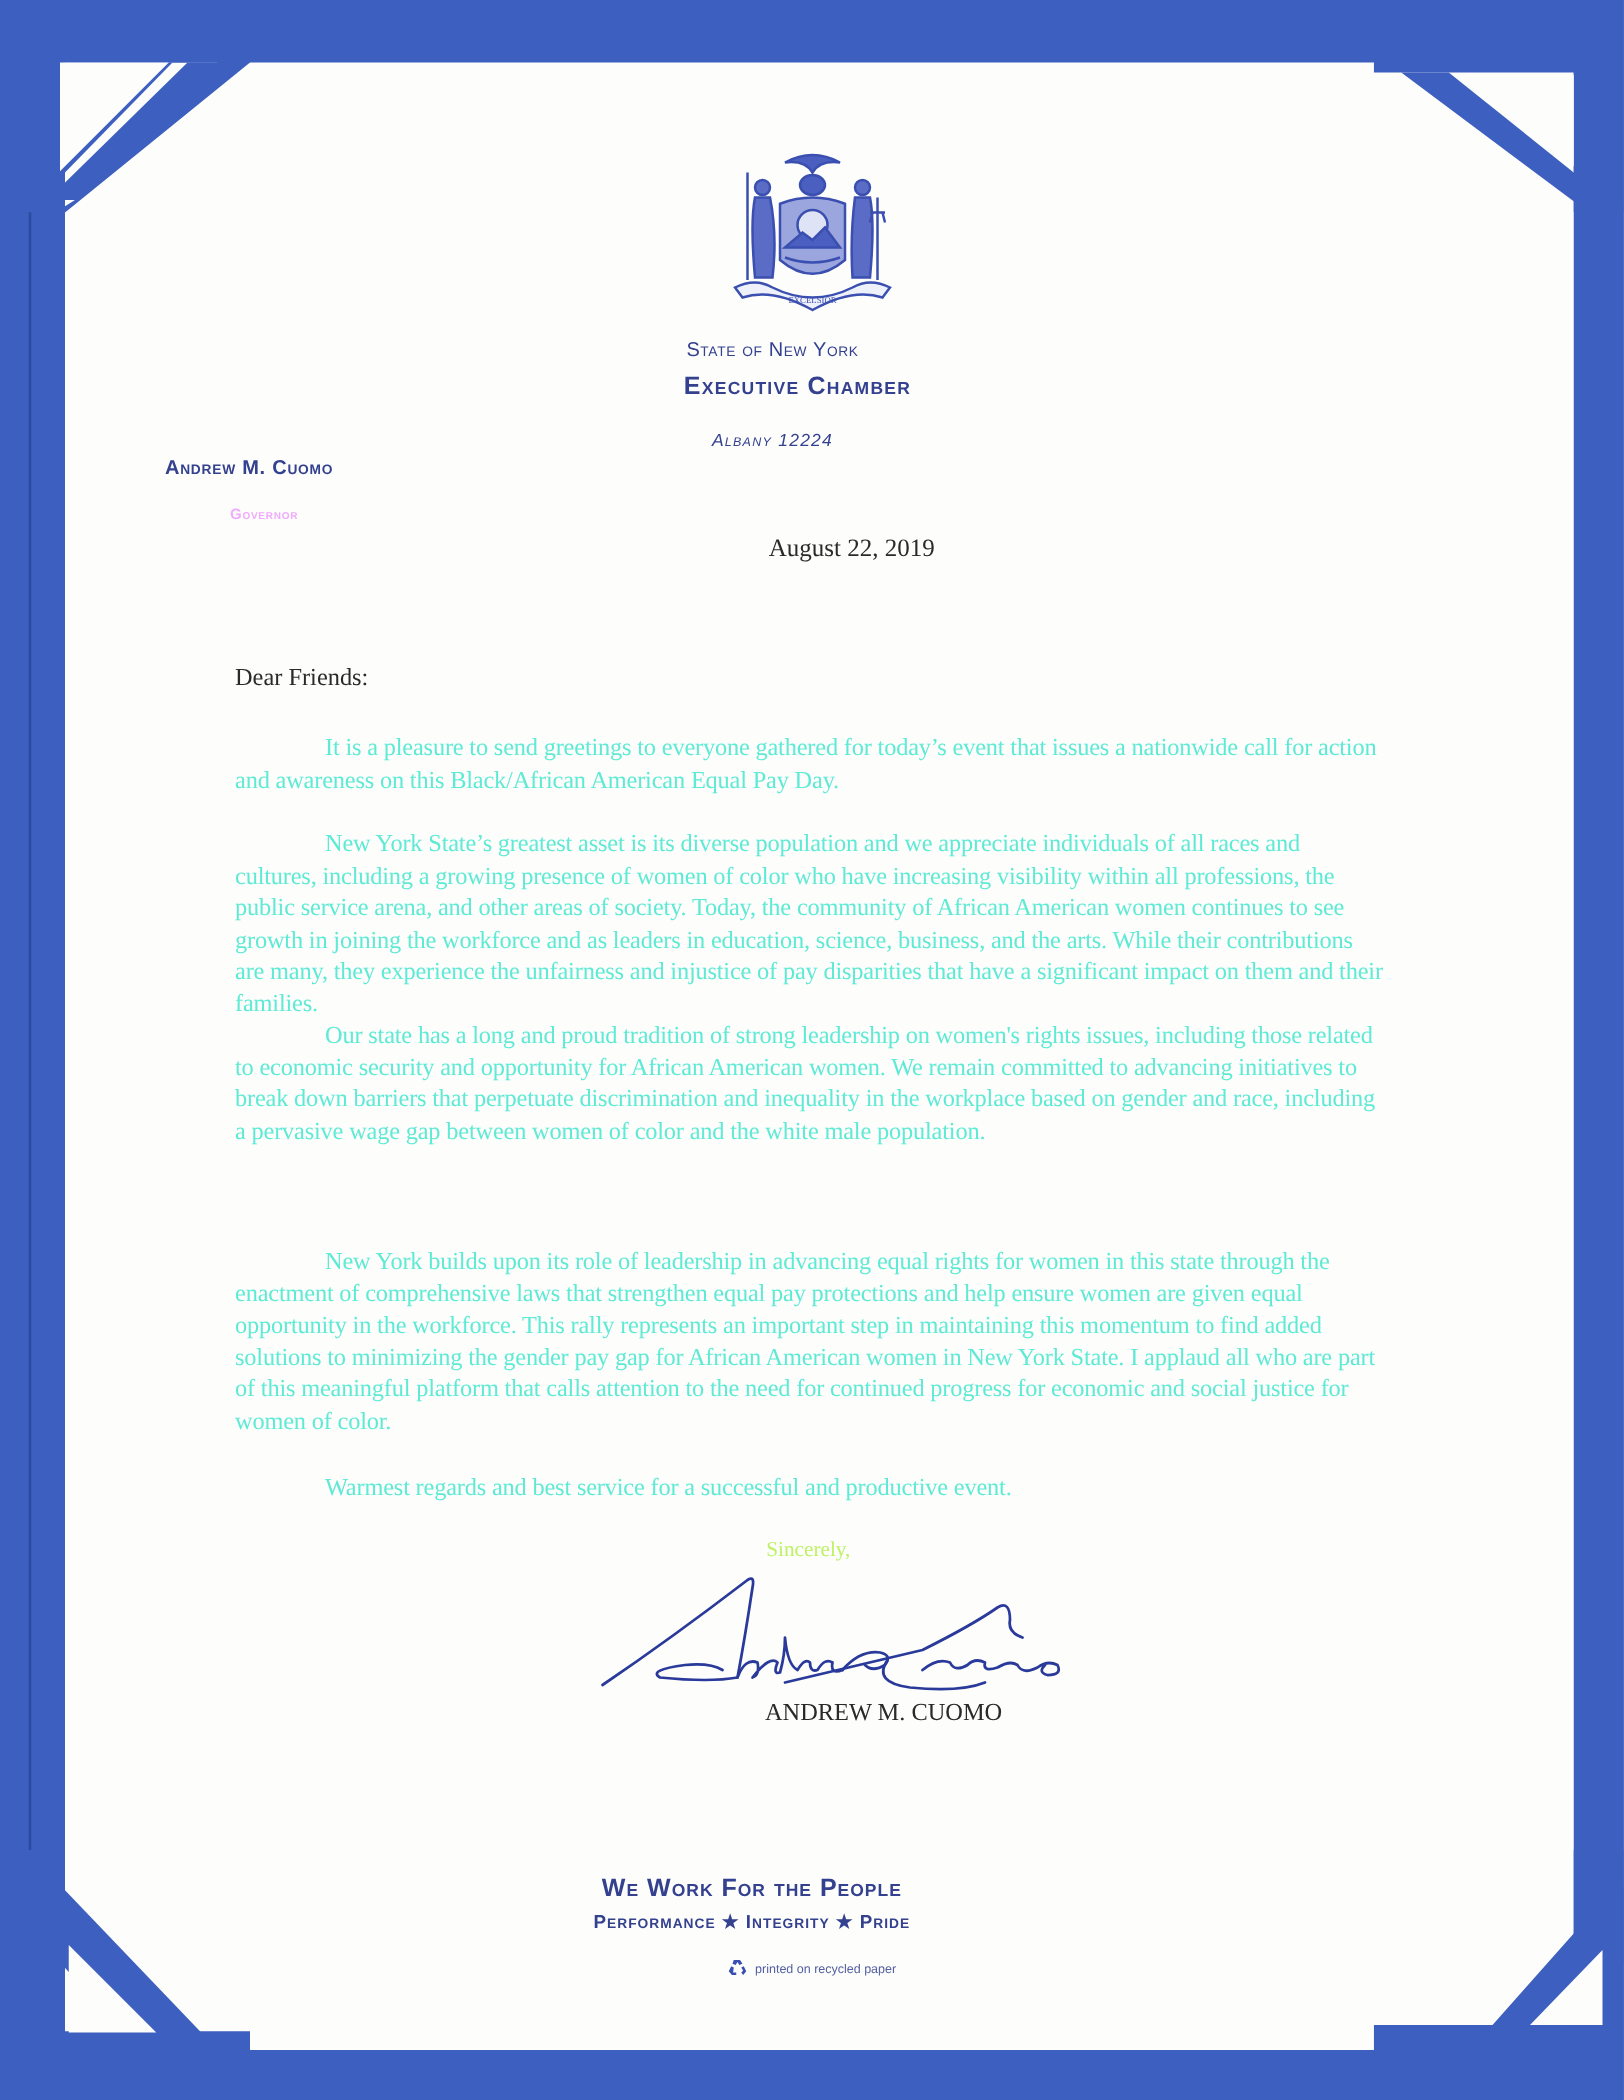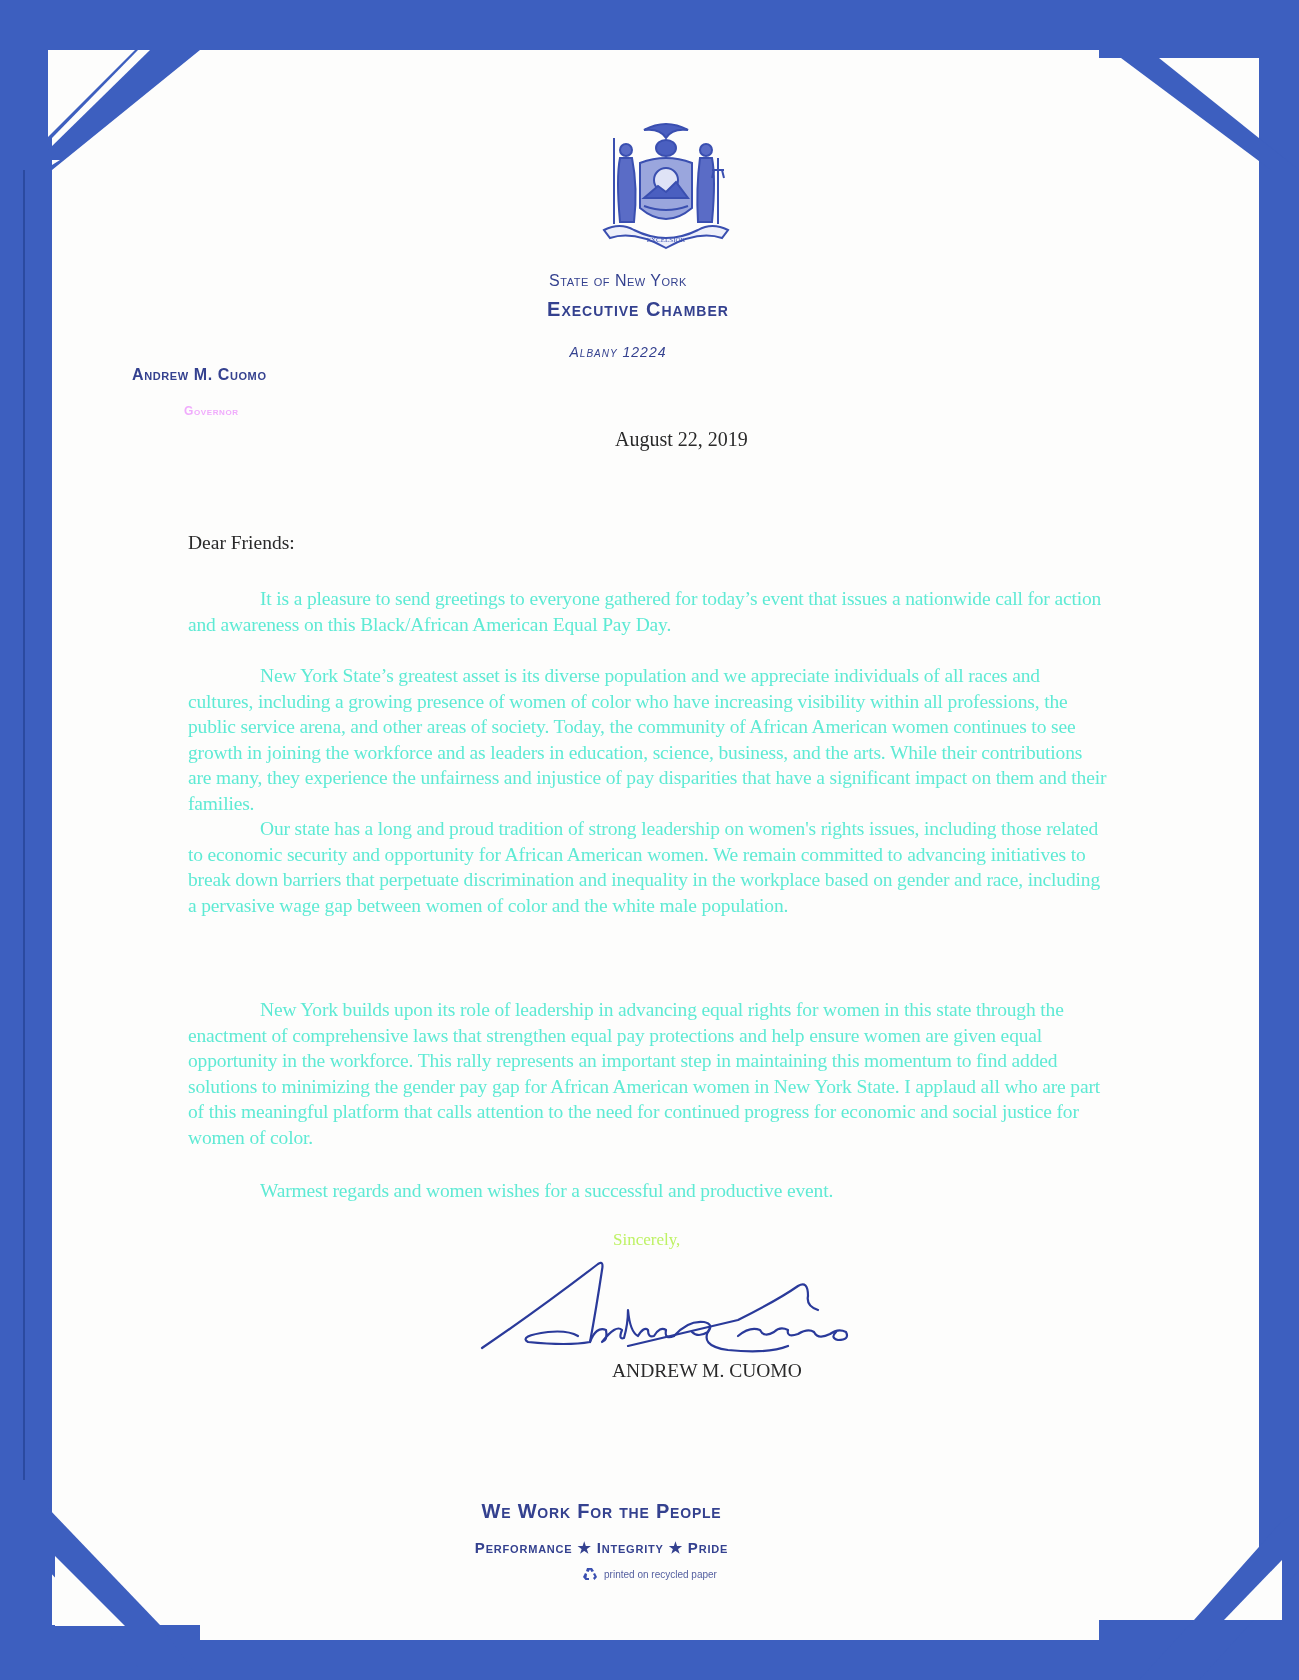--- a/index.html
+++ b/index.html
@@ -20,21 +20,21 @@
     }
     .page {
       position: absolute;
       left: 52px; top: 50px; width: 1207px; height: 1590px;
       background: #fdfdfc;
     }
     .corner { position: absolute; }
     .corner svg { display: block; }
 
     .seal {
-      position: absolute; left: 600px; top: 118px; width: 132px; height: 140px;
+      position: absolute; left: 584px; top: 118px; width: 132px; height: 140px;
     }
     .letterhead { position: absolute; left: 0; width: 1236px; text-align: center; color: #34418f; }
     .lh-state { top: 272px; font-family: "Liberation Sans", sans-serif; font-size: 16px; letter-spacing: 0.5px; font-variant: small-caps; }
     .lh-chamber { top: 298px; font-family: "Liberation Sans", sans-serif; font-size: 20px; font-weight: bold; font-variant: small-caps; letter-spacing: 1px; margin-left: 20px; }
     .lh-city { top: 344px; font-family: "Liberation Sans", sans-serif; font-size: 14px; font-variant: small-caps; letter-spacing: 1px; font-style: italic; }
 
     .gov-name { position: absolute; left: 132px; top: 366px; color: #34418f; font-family: "Liberation Sans", sans-serif; font-weight: bold; font-size: 16px; font-variant: small-caps; letter-spacing: 0.6px; }
     .gov-title { position: absolute; left: 184px; top: 404px; color: #f0abfc; font-family: "Liberation Sans", sans-serif; font-weight: bold; font-size: 12px; font-variant: small-caps; letter-spacing: 0.6px; }
 
     .date { position: absolute; left: 615px; top: 428px; font-size: 20px; color: #2a2a2a; }
@@ -47,21 +47,21 @@
     .p3 { top: 816px; }
     .p4 { top: 997px; }
     .p5 { top: 1178px; }
 
     .closing { position: absolute; left: 613px; top: 1230px; font-size: 17px; color: #bef264; }
     .signature { position: absolute; left: 478px; top: 1250px; width: 420px; height: 120px; }
     .signer { position: absolute; left: 612px; top: 1360px; font-size: 19.5px; color: #2a2a2a; }
 
     .motto { position: absolute; left: 0; width: 1203px; text-align: center; color: #34418f; font-family: "Liberation Sans", sans-serif; font-variant: small-caps; font-weight: bold; }
     .motto-main { top: 1500px; font-size: 20px; letter-spacing: 0.8px; }
-    .motto-sub { top: 1528px; font-size: 15px; letter-spacing: 0.8px; margin-top: 11px; }
+    .motto-sub { top: 1528px; font-size: 15px; letter-spacing: 0.8px; }
     .recycled { position: absolute; left: 0; width: 1299px; top: 1566px; text-align: center; font-family: "Liberation Sans", sans-serif; font-size: 10px; color: #5560a0; }
     .recycled .ic { display: inline-block; vertical-align: middle; margin-right: 6px; }
   </style>
 </head>
 <body>
 
 <div class="folder">
   <div class="fold-line"></div>
 </div>
 
@@ -128,21 +128,21 @@
 <div class="gov-title">Governor</div>
 
 <div class="date">August 22, 2019</div>
 
 <div class="body-text salutation">Dear Friends:</div>
 
 <p class="para p1">It is a pleasure to send greetings to everyone gathered for today’s event that issues a nationwide call for action and awareness on this Black/African American Equal Pay Day.</p>
 <p class="para p2">New York State’s greatest asset is its diverse population and we appreciate individuals of all races and cultures, including a growing presence of women of color who have increasing visibility within all professions, the public service arena, and other areas of society.  Today, the community of African American women continues to see growth in joining the workforce and as leaders in education, science, business, and the arts.  While their contributions are many, they experience the unfairness and injustice of pay disparities that have a significant impact on them and their families.</p>
 <p class="para p3">Our state has a long and proud tradition of strong leadership on women's rights issues, including those related to economic security and opportunity for African American women.  We remain committed to advancing initiatives to break down barriers that perpetuate discrimination and inequality in the workplace based on gender and race, including a pervasive wage gap between women of color and the white male population.</p>
 <p class="para p4">New York builds upon its role of leadership in advancing equal rights for women in this state through the enactment of comprehensive laws that strengthen equal pay protections and help ensure women are given equal opportunity in the workforce.  This rally represents an important step in maintaining this momentum to find added solutions to minimizing the gender pay gap for African American women in New York State.  I applaud all who are part of this meaningful platform that calls attention to the need for continued progress for economic and social justice for women of color.</p>
-<p class="para p5">Warmest regards and women wishes for a successful and productive event.</p>
+<p class="para p5">Warmest regards and best service for a successful and productive event.</p>
 
 <div class="closing">Sincerely,</div>
 
 <div class="signature">
   <svg width="420" height="120" viewBox="0 0 420 120">
     <g fill="none" stroke="#2a3a9a" stroke-width="2.2" stroke-linecap="round" stroke-linejoin="round">
       <path d="M4 98 Q60 60 120 14 Q126 10 124 20 Q118 60 112 92 Q90 96 50 92 Q40 86 70 82 Q90 80 100 86"></path>
       <path d="M112 92 Q118 76 128 80 Q130 90 124 92 Q138 74 144 80 Q140 90 146 88 Q150 74 150 60 Q152 82 160 86 Q166 76 170 80 Q170 88 176 86 Q182 76 188 80 Q186 90 196 86"></path>
       <path d="M196 86 Q210 70 226 72 Q236 74 230 82 Q220 88 214 82"></path>
       <path d="M150 96 Q210 82 260 70 Q300 50 320 36 Q330 30 330 46 Q328 56 340 60"></path>

